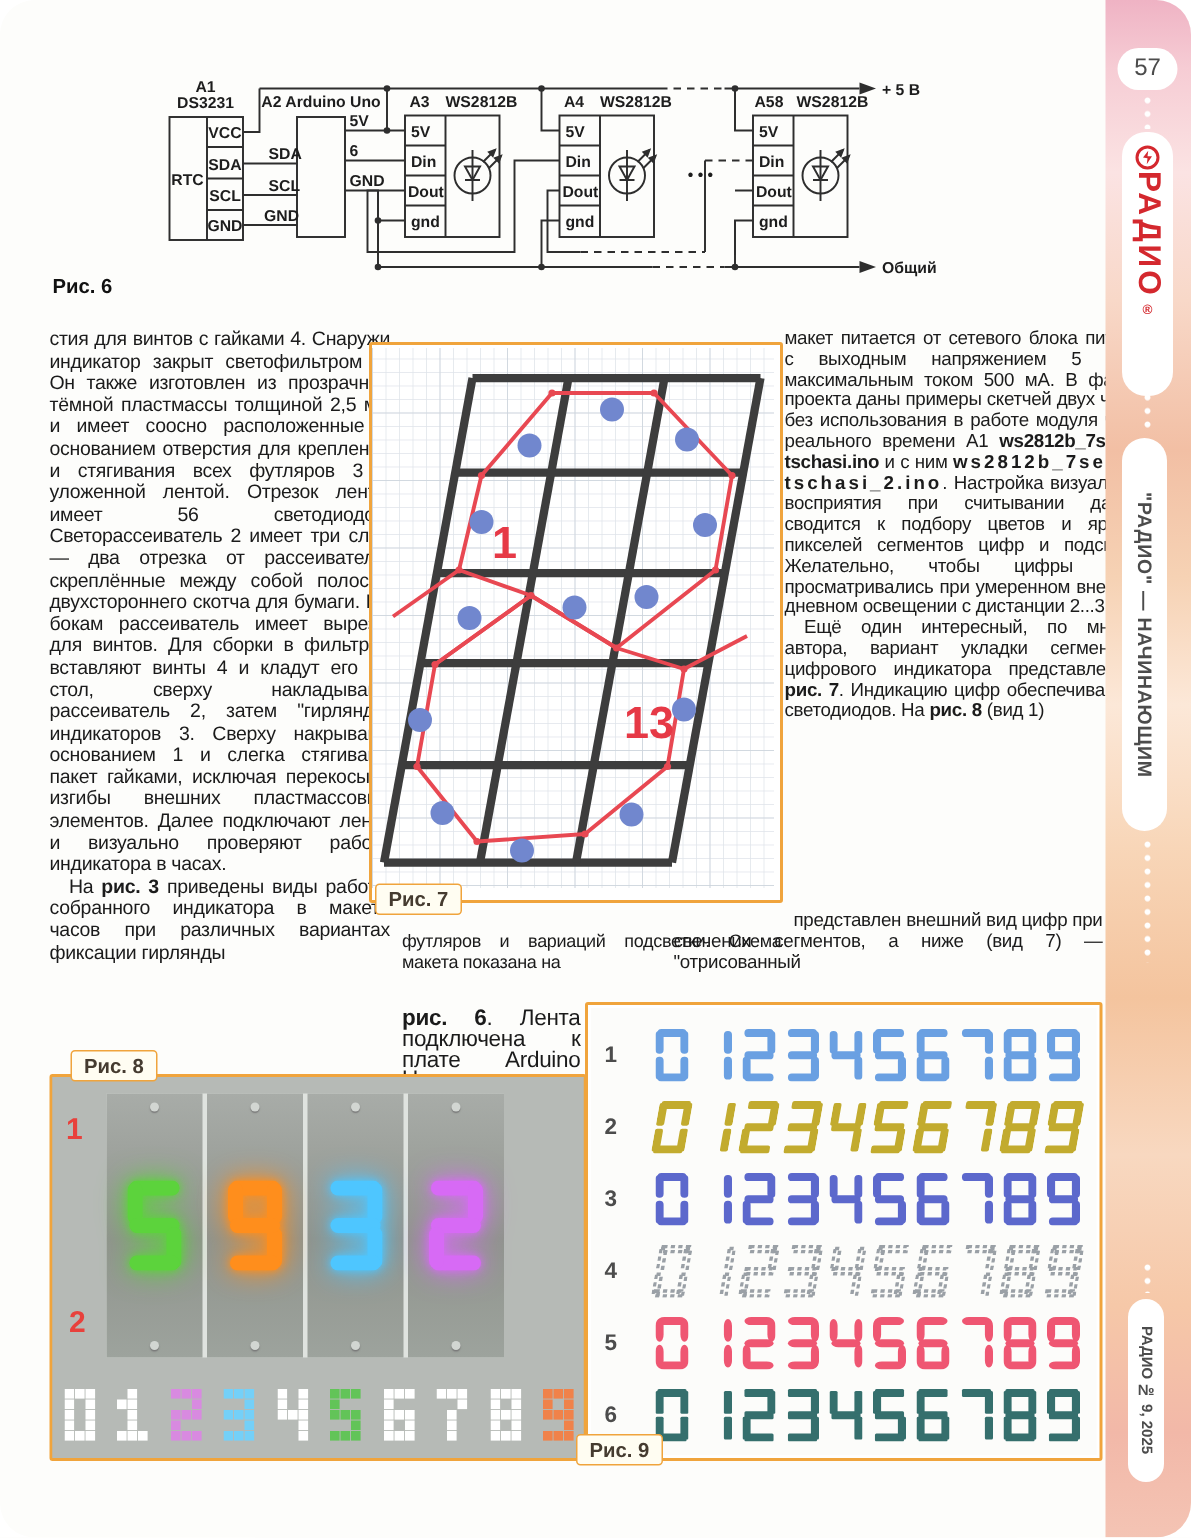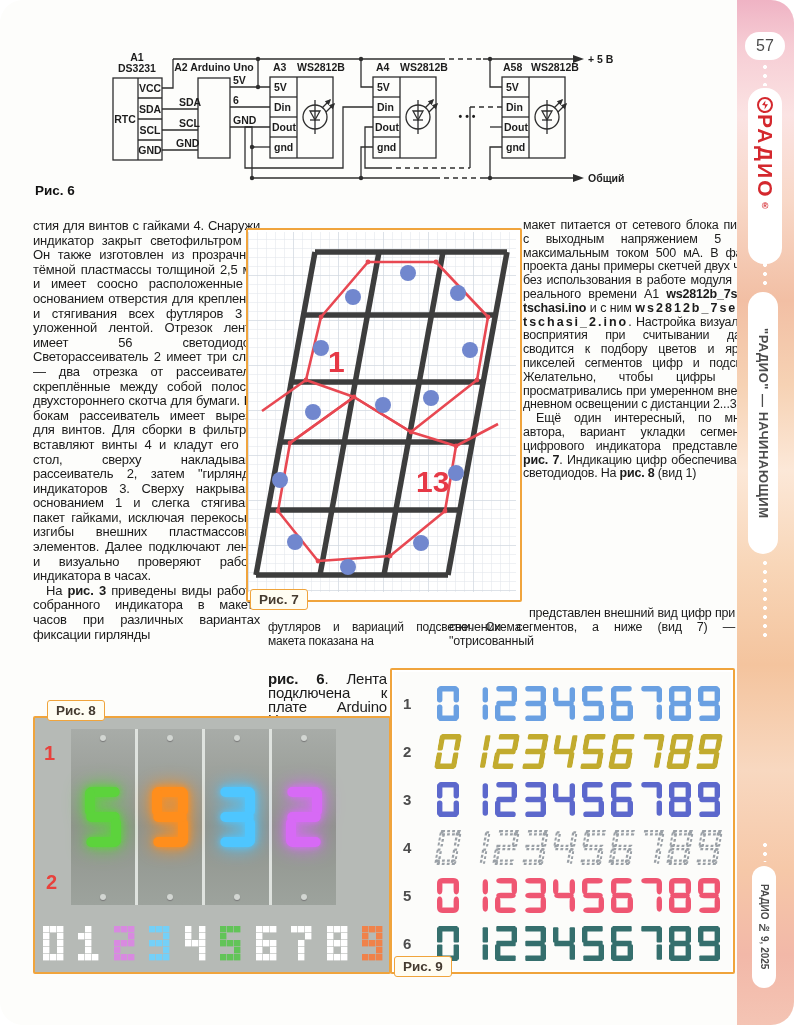--- a/index.html
+++ b/index.html
@@ -911,21 +911,21 @@
                 <rect x="16.6" y="1.3" width="5.4" height="15.16" rx="1" fill="#356f6d"></rect>
                 <rect x="16.6" y="18.54" width="5.4" height="15.16" rx="1" fill="#356f6d"></rect>
                 <rect x="1.3" y="29.6" width="19.4" height="5.4" rx="1" fill="#356f6d"></rect>
                 <rect x="0" y="1.3" width="5.4" height="15.16" rx="1" fill="#356f6d"></rect>
                 <rect x="1.3" y="14.8" width="19.4" height="5.4" rx="1" fill="#356f6d"></rect>
               </svg></span>
           </span>
         </div>
       </div>
   </div>
-  <div class="figtab" style="left:384px;top:956px;margin-left:10px;">Рис. 9</div>
+  <div class="figtab" style="left:384px;top:956px;">Рис. 9</div>
 
   <aside class="sidebar">
     <div class="badge57">57</div>
     <div class="dots" style="top:64px;height:22px;"></div>
     <div class="capsule" id="logoCapsule">
       <svg width="18" height="18" viewBox="0 0 18 18">
         <circle cx="9" cy="9" r="7" fill="none" stroke="#d4282e" stroke-width="2"></circle>
         <path d="M6,9 L9.5,4.5 L9,8.2 L12,8.2 L8.5,13.5 L9,9.5 Z" fill="#d4282e"></path>
       </svg>
       <div id="logoText">РАДИО</div>

